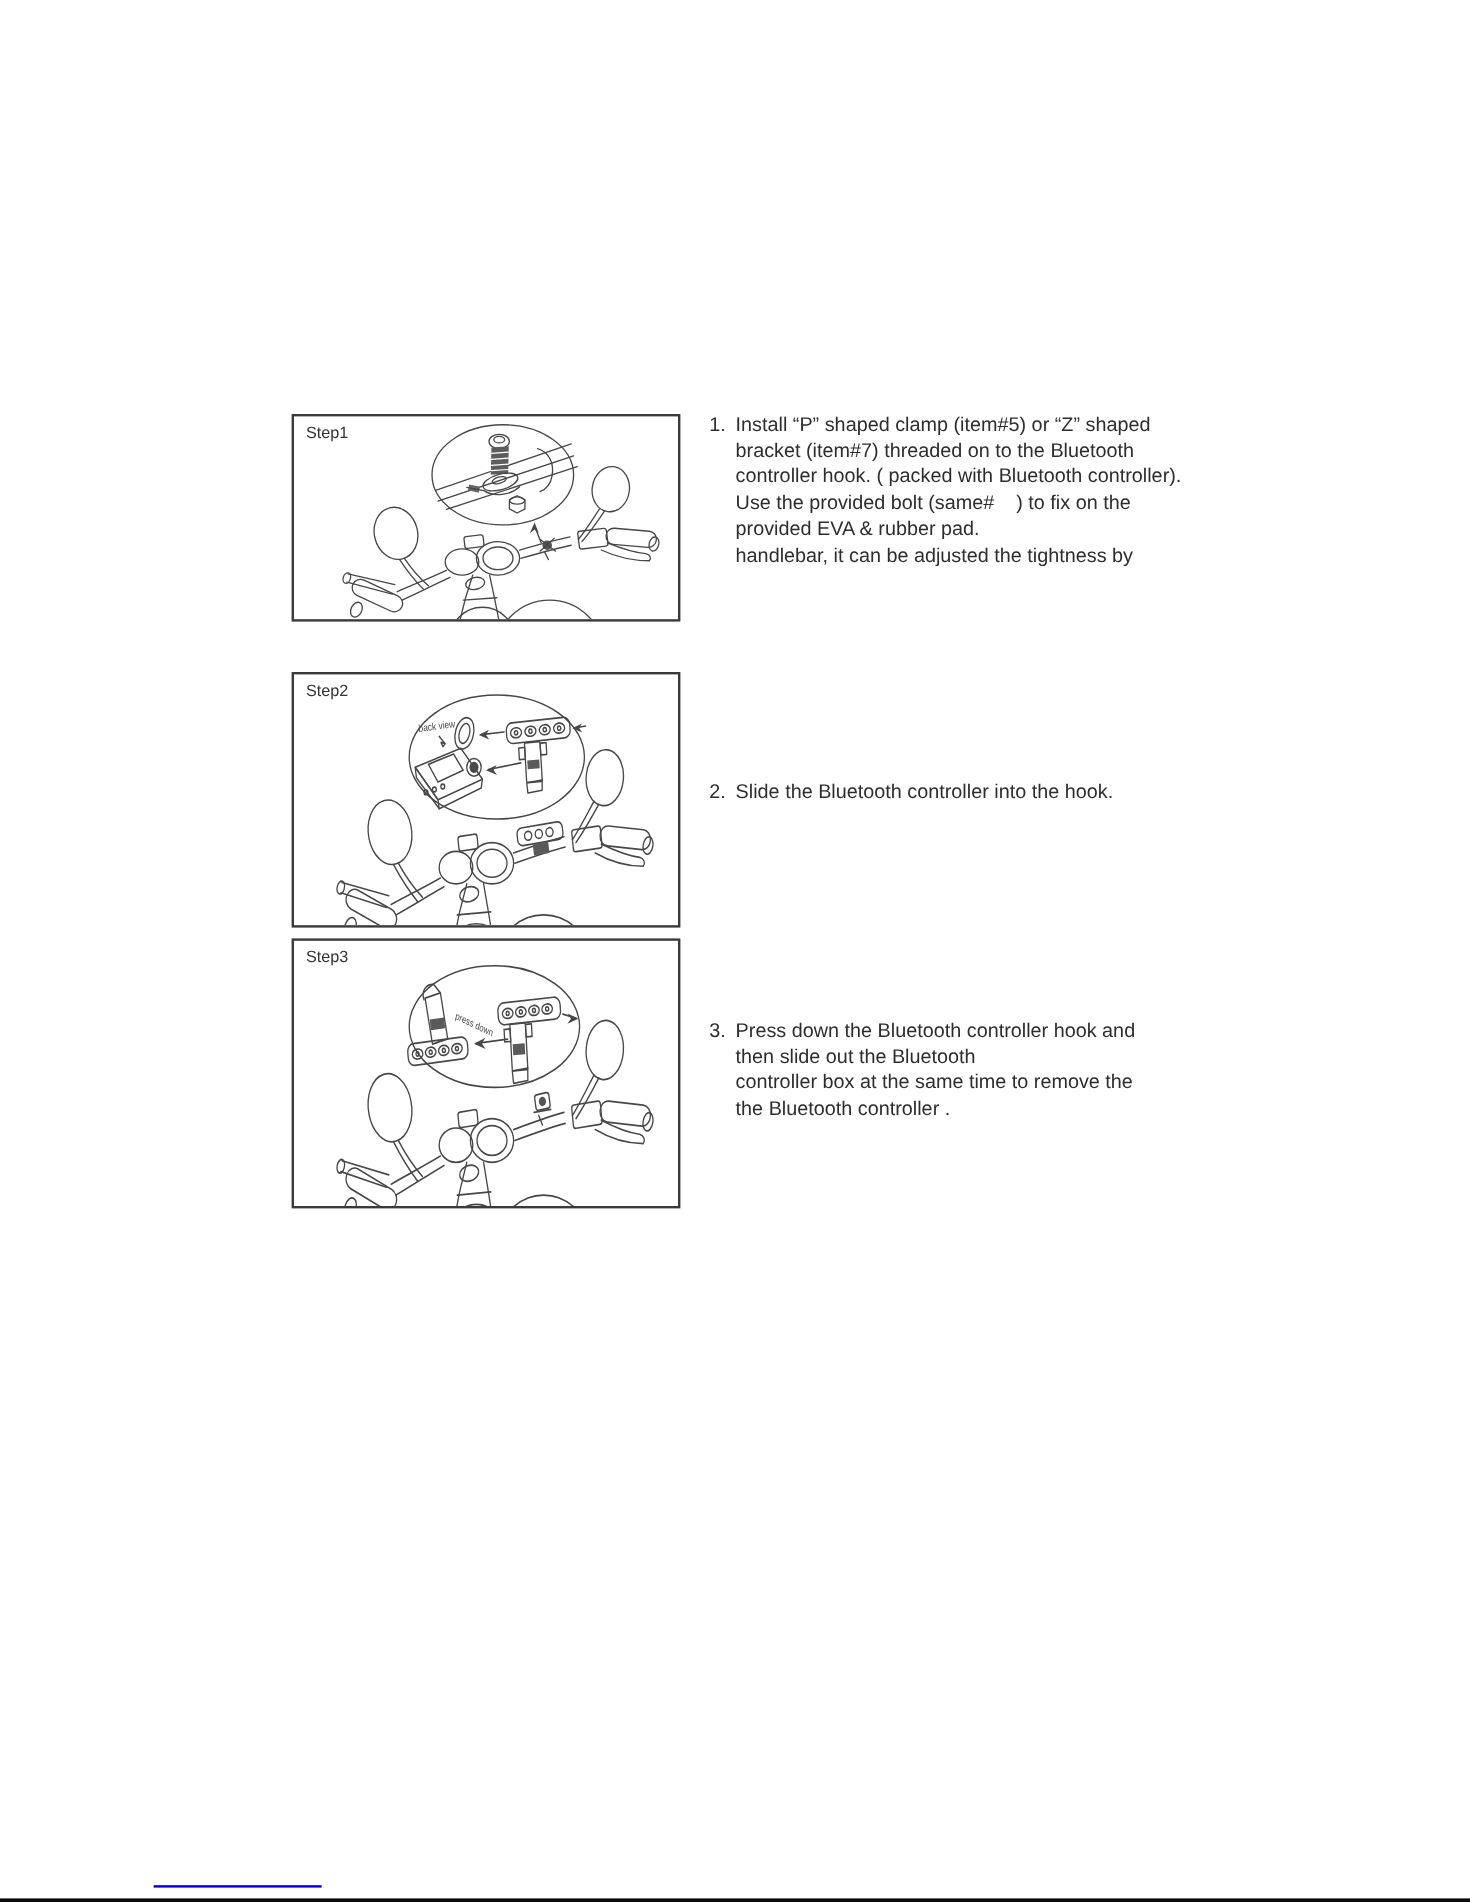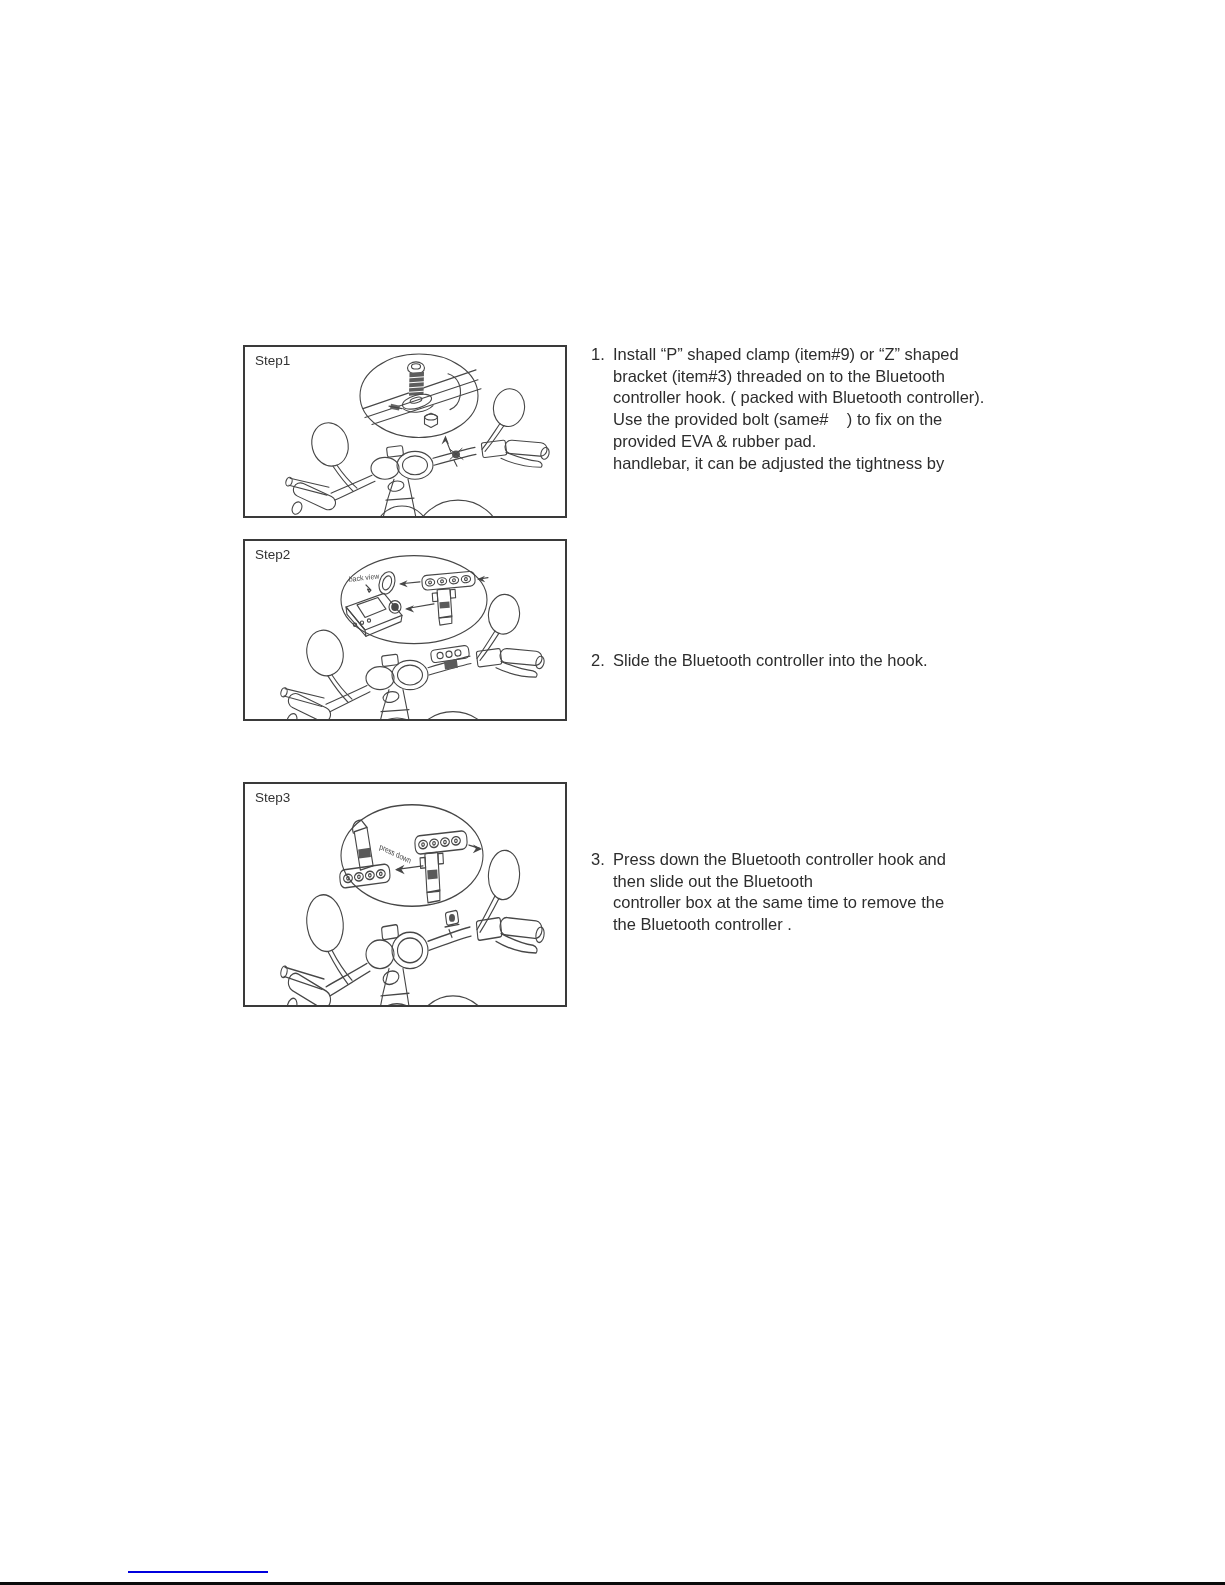--- a/index.html
+++ b/index.html
@@ -5,21 +5,21 @@
   html,body { margin:0; padding:0; background:#ffffff; }
   .page {
     position:relative; width:1225px; height:1585px; background:#fff;
     font-family:"Liberation Sans", sans-serif; color:#2d2d2d; overflow:hidden;
   }
   .fig {
     position:absolute; left:243px; width:324px; box-sizing:border-box;
     border:2px solid #3a3a3a; background:#fff;
   }
   #fig1 { top:345px; height:173px; }
-  #fig2 { top:539px; height:182px; }
+  #fig2 { top:560px; height:213px; }
   #fig3 { top:782px; height:225px; }
   .fig svg { position:absolute; left:0; top:0; width:100%; height:100%; }
   .step-label {
     position:absolute; left:10px; top:6px; font-size:13.5px; color:#333;
     z-index:2; background:transparent;
   }
   .instr { position:absolute; left:591px; display:flex; font-size:16.5px; line-height:21.7px; }
   .instr .num { width:22px; flex:none; white-space:pre; }
   .instr .lines div { white-space:pre; }
   #instr1 { top:344px; }
@@ -126,22 +126,22 @@
             <ellipse cx="186" cy="70.5" rx="6.3" ry="3"></ellipse>
           </g>
         </g>
       </g>
     </svg>
   </div>
 
   <div class="instr" id="instr1">
     <span class="num">1.</span>
     <div class="lines">
-      <div>Install “P” shaped clamp (item#9) or “Z” shaped</div>
-      <div>bracket (item#3) threaded on to the Bluetooth</div>
+      <div>Install “P” shaped clamp (item#5) or “Z” shaped</div>
+      <div>bracket (item#7) threaded on to the Bluetooth</div>
       <div>controller hook. ( packed with Bluetooth controller).</div>
       <div>Use the provided bolt (same#    ) to fix on the</div>
       <div>provided EVA &amp; rubber pad.</div>
       <div>handlebar, it can be adjusted the tightness by</div>
     </div>
   </div>
 
   <div class="fig" id="fig2">
     <span class="step-label">Step2</span>
     <svg viewBox="0 0 320 170" preserveAspectRatio="none">

